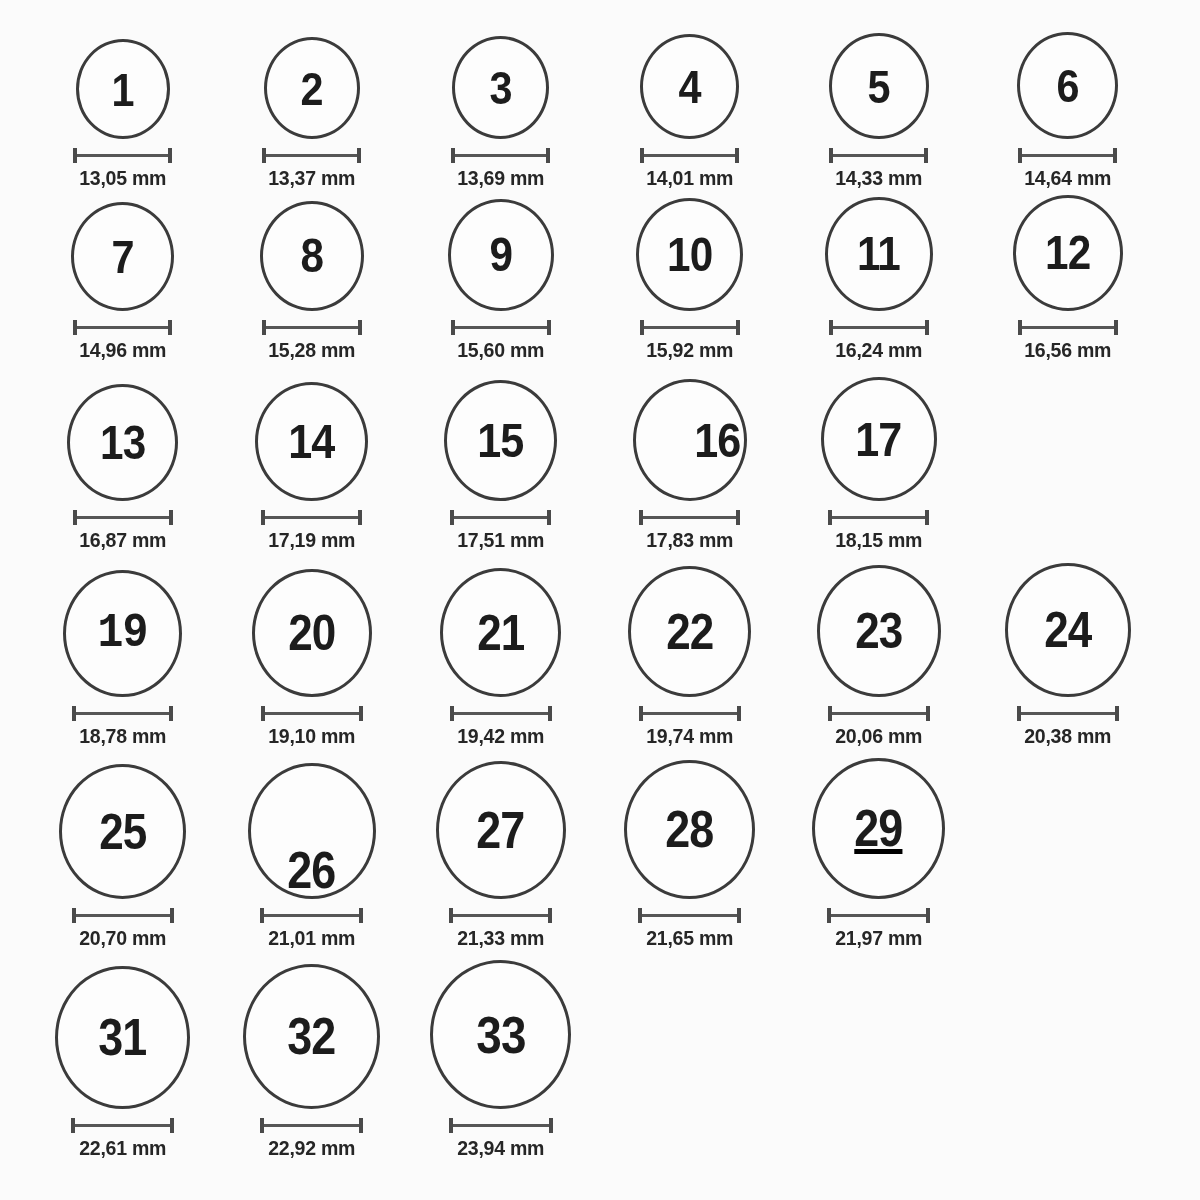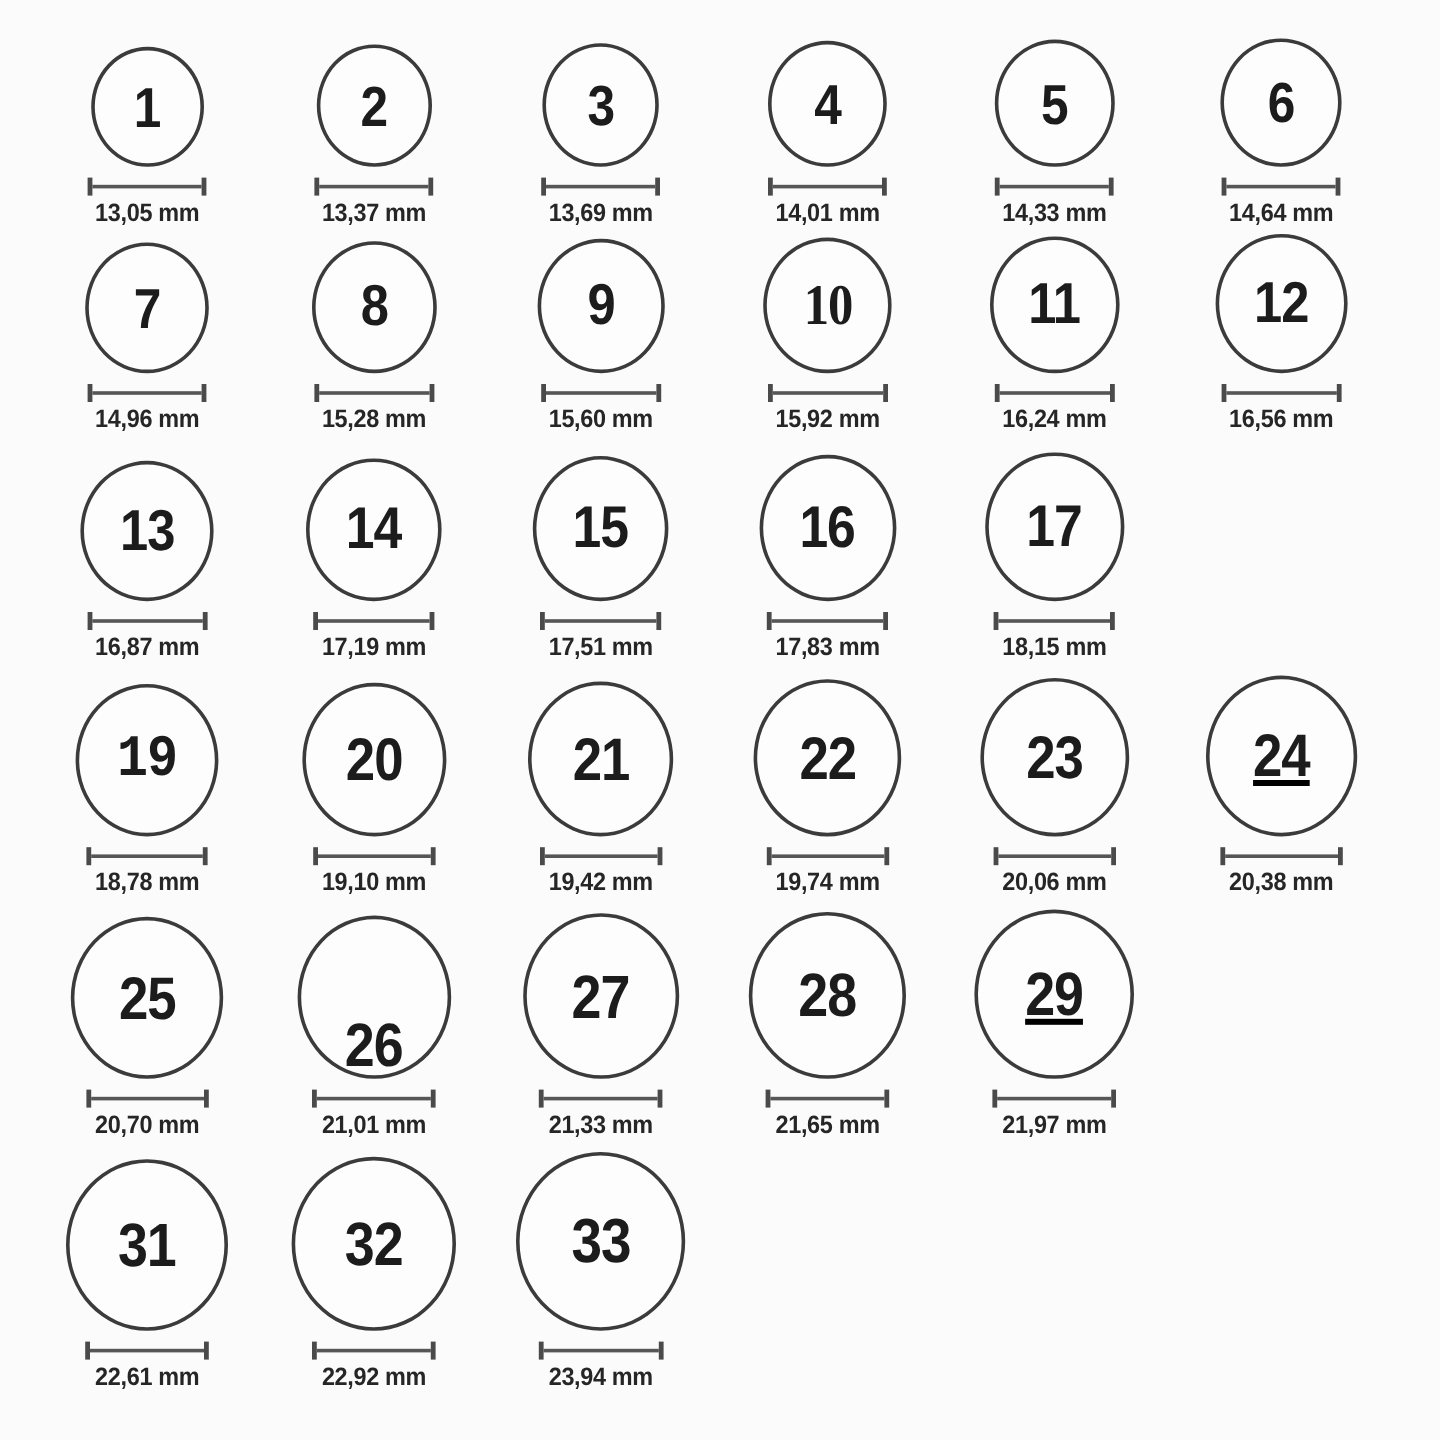--- a/index.html
+++ b/index.html
@@ -130,21 +130,21 @@
         <span class="dim-label">15,28 mm</span>
       </div>
       <div class="cell">
         <div class="circle" style="width: 106px; height: 112px;">
           <span class="num" style="font-size: 48px;">9</span>
         </div>
         <div class="dim-line" style="width: 100px;"></div>
         <span class="dim-label">15,60 mm</span>
       </div>
       <div class="cell">
-        <div class="circle" style="width: 107px; height: 113px; font-family: Liberation Serif, serif;">
+        <div class="circle" style="width: 107px; height: 113px;">
           <span class="num" style="font-size: 48px;">10</span>
         </div>
         <div class="dim-line" style="width: 100px;"></div>
         <span class="dim-label">15,92 mm</span>
       </div>
       <div class="cell">
         <div class="circle" style="width: 108px; height: 114px;">
           <span class="num" style="font-size: 48px;">11</span>
         </div>
         <div class="dim-line" style="width: 100px;"></div>
@@ -174,21 +174,21 @@
         <span class="dim-label">17,19 mm</span>
       </div>
       <div class="cell">
         <div class="circle" style="width: 113px; height: 121px;">
           <span class="num" style="font-size: 49px;">15</span>
         </div>
         <div class="dim-line" style="width: 101px;"></div>
         <span class="dim-label">17,51 mm</span>
       </div>
       <div class="cell">
-        <div class="circle" style="width: 114px; height: 122px;">
+        <div class="circle" style="width: 114px; height: 122px; justify-content: flex-end;">
           <span class="num" style="font-size: 49px;">16</span>
         </div>
         <div class="dim-line" style="width: 101px;"></div>
         <span class="dim-label">17,83 mm</span>
       </div>
       <div class="cell">
         <div class="circle" style="width: 116px; height: 124px;">
           <span class="num" style="font-size: 49px;">17</span>
         </div>
         <div class="dim-line" style="width: 101px;"></div>
@@ -225,21 +225,21 @@
         <span class="dim-label">19,74 mm</span>
       </div>
       <div class="cell">
         <div class="circle" style="width: 124px; height: 132px;">
           <span class="num" style="font-size: 50px;">23</span>
         </div>
         <div class="dim-line" style="width: 102px;"></div>
         <span class="dim-label">20,06 mm</span>
       </div>
       <div class="cell">
-        <div class="circle" style="width: 126px; height: 134px; text-decoration: underline;">
+        <div class="circle" style="width: 126px; height: 134px;">
           <span class="num" style="font-size: 50px;">24</span>
         </div>
         <div class="dim-line" style="width: 102px;"></div>
         <span class="dim-label">20,38 mm</span>
       </div>
     </div>
     <div class="row" style="height: 202px;">
       <div class="cell">
         <div class="circle" style="width: 127px; height: 135px;">
           <span class="num" style="font-size: 50px;">25</span>

